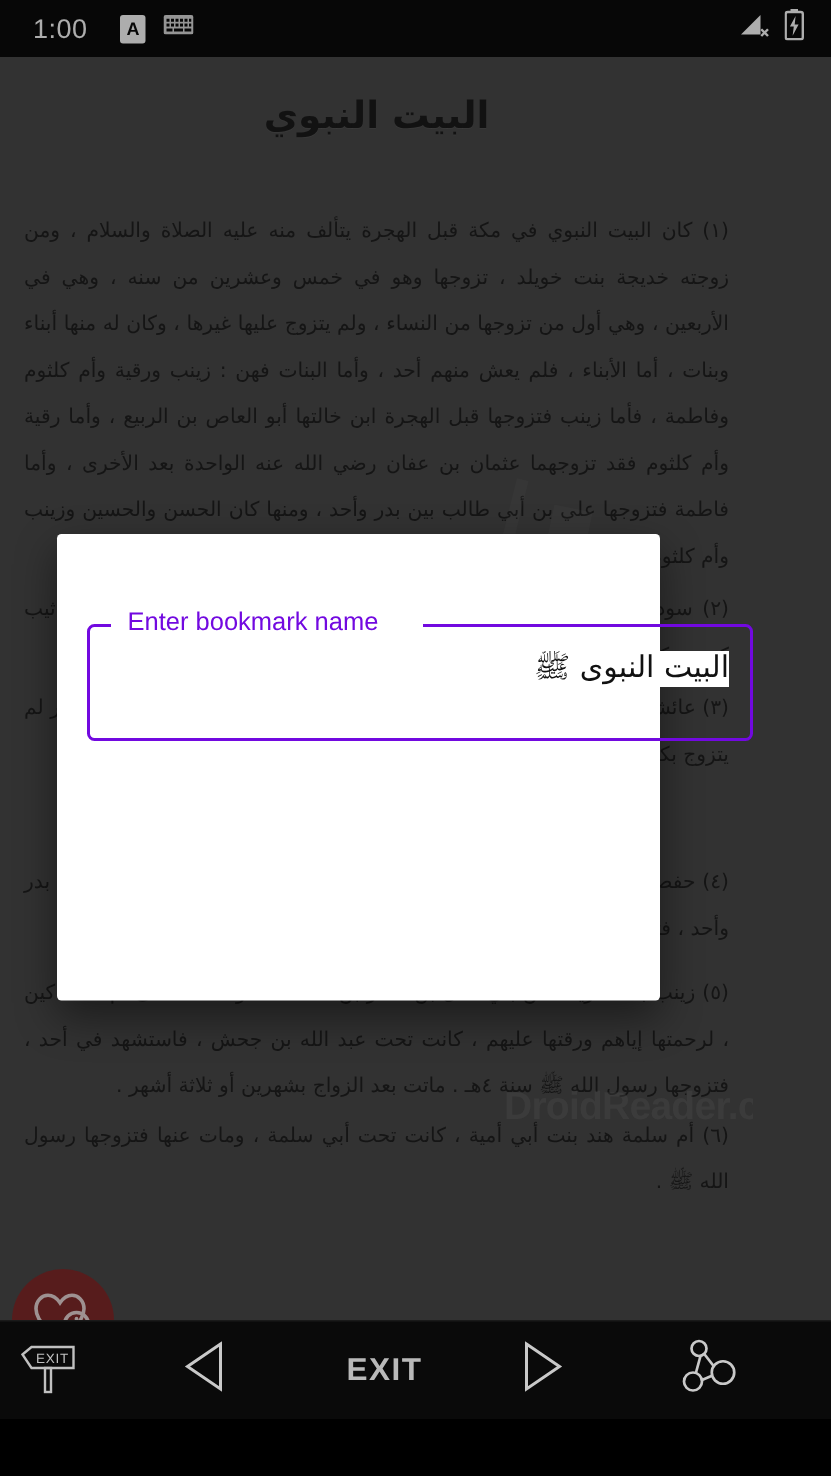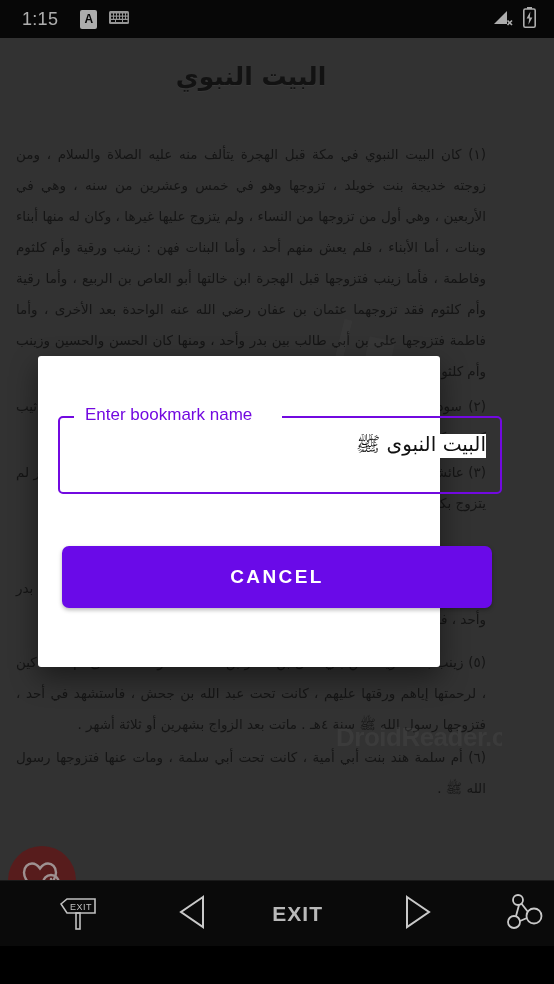--- a/index.html
+++ b/index.html
@@ -192,39 +192,39 @@
   }
   .navbar-inner {
     position:absolute; bottom:38px; left:0;
     width:554px; height:66px;
     background:#0a0a0a;
     display:flex; align-items:center;
     justify-content:space-around;
     border-top:1px solid #1a1a1a;
   }
   .nav-item {
-    display:flex; align-items:center; justify-content:flex-end;
+    display:flex; align-items:center; justify-content:flex-start;
     width:92px; height:58px;
     cursor:pointer;
   }
   .nav-index-label {
     color:#b9b9b9;
     font-size:21px;
     font-weight:bold;
     letter-spacing:1px;
     font-family:"Liberation Sans", sans-serif;
   }
 </style>
 </head>
 <body>
 
 <div id="root">
 
   <div class="statusbar">
-    <div class="sb-time">1:15</div>
+    <div class="sb-time">1:00</div>
     <div class="sb-left-icons">
       <div class="ime-badge">A</div>
       <span class="kbd-icon">
         <svg width="20" height="13" viewBox="0 0 20 13">
           <rect x="0" y="0" width="20" height="13" rx="1.5" fill="#dcdcdc"></rect>
           <g fill="#0b0b0b">
             <rect x="2" y="2.5" width="2" height="2"></rect>
               <rect x="5" y="2.5" width="2" height="2"></rect>
             <rect x="8" y="2.5" width="2" height="2"></rect>
               <rect x="11" y="2.5" width="2" height="2"></rect>
@@ -300,21 +300,20 @@
   <div class="dialog">
 
     <div class="field-wrap">
       <div class="field-box"></div>
       <div class="field-notch"></div>
       <div class="field-label">Enter bookmark name</div>
       <input class="field-value" style="border: none; outline: none; text-align: right; width: 410px;" value="البيت النبوى ﷺ">
     </div>
 
     <div class="btn-row">
-      <button class="btn">CANCEL</button>
     </div>
 
   </div>
 
   <div class="navbar-inner">
 
     <div class="nav-item">
       <span>
         <svg width="46" height="42" viewBox="0 0 46 42">
           <path d="M6 13 L12 8 L40 8 L40 22 L12 22 Z" fill="none" stroke="#c0c0c0" stroke-width="1.6"></path>

